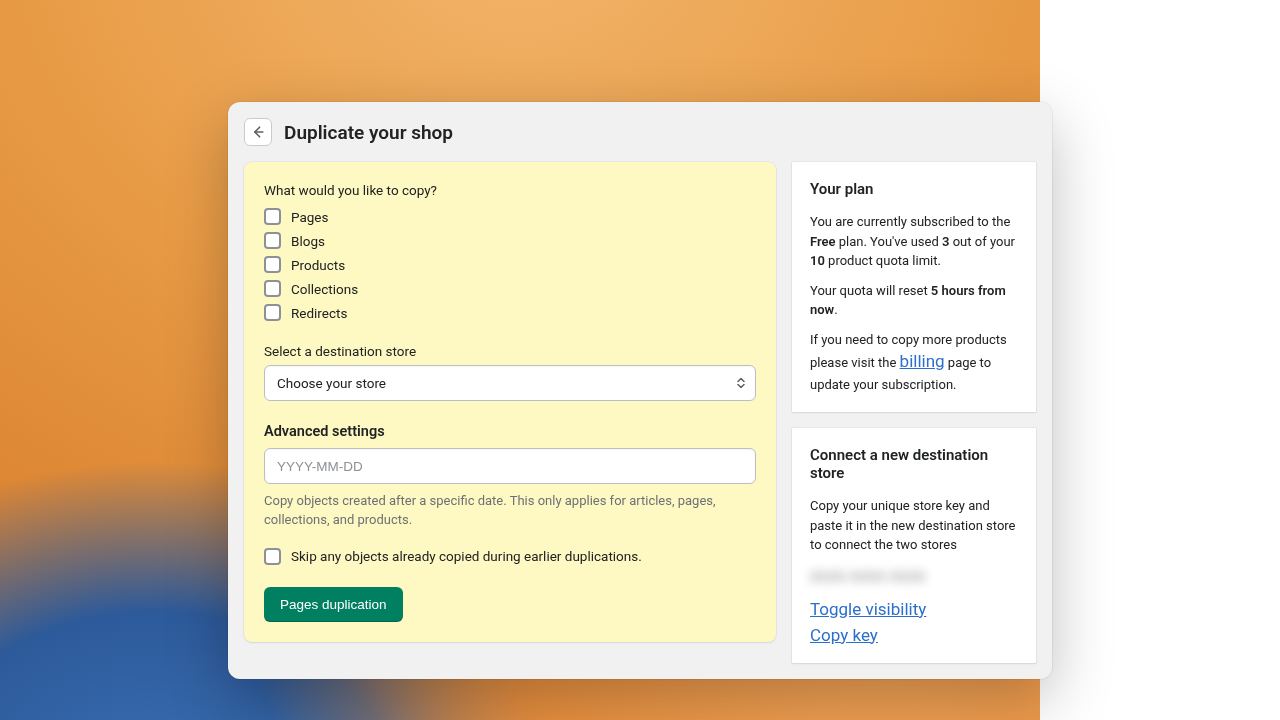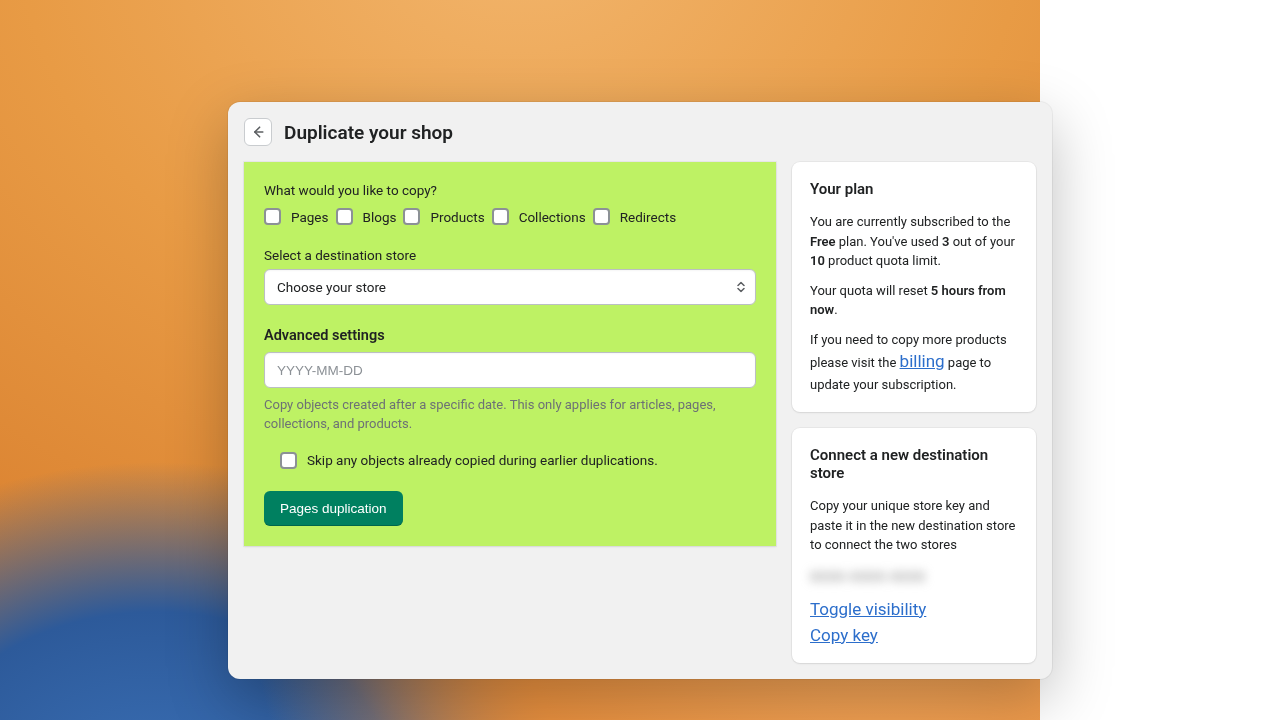--- a/index.html
+++ b/index.html
@@ -20,30 +20,30 @@
     padding: 16px;
   }
   .header { display: flex; align-items: center; gap: 12px; margin-bottom: 16px; }
   .back-btn {
     width: 28px; height: 28px; border: 1px solid #c9cccf; border-radius: 6px;
     background: #fff; display: flex; align-items: center; justify-content: center; cursor: pointer;
   }
   .title { font-size: 19px; font-weight: 600; color: #202223; }
   .content { display: flex; gap: 16px; align-items: flex-start; }
   .main-card {
-    flex: 1; background: #bef264; border-radius: 0; padding: 20px;
+    flex: 1; background: #fef9c3; border-radius: 8px; padding: 20px;
     box-shadow: 0 1px 2px rgba(0,0,0,0.08), 0 0 0 1px rgba(0,0,0,0.04);
   }
   .sidebar { width: 244px; display: flex; flex-direction: column; gap: 16px; }
   .side-card {
-    background: #fff; border-radius: 8px; padding: 18px;
+    background: #fff; border-radius: 1px; padding: 18px;
     box-shadow: 0 1px 2px rgba(0,0,0,0.08), 0 0 0 1px rgba(0,0,0,0.04);
   }
   .label { font-size: 13.5px; color: #202223; margin-bottom: 10px; }
-  .check-list { display: flex; flex-direction: row; gap: 7px; margin-bottom: 22px; }
+  .check-list { display: flex; flex-direction: column; gap: 7px; margin-bottom: 22px; }
   .check-row { display: flex; align-items: center; gap: 10px; cursor: pointer; }
   .checkbox {
     width: 17px; height: 17px; border: 2px solid #8c9196; border-radius: 4px; background: #fff; flex-shrink: 0;
   }
   .check-label { font-size: 13.5px; color: #202223; }
   .field-label { font-size: 13.5px; color: #202223; margin-bottom: 6px; }
   .select-wrap {
     position: relative; border: 1px solid #bbbfc3; border-radius: 6px; background: #fff;
     height: 36px; display: flex; align-items: center; padding: 8px 12px; cursor: pointer;
     box-shadow: inset 0 1px 2px rgba(0,0,0,0.04);
@@ -62,21 +62,21 @@
     padding: 10px 16px; font-size: 13.5px; font-weight: 500; cursor: pointer;
     box-shadow: inset 0 -1px 0 rgba(0,0,0,0.2);
   }
   .side-heading { font-size: 15px; font-weight: 600; color: #202223; margin-bottom: 14px; }
   .side-text { font-size: 13px; color: #202223; line-height: 1.5; }
   .side-text + .side-text { margin-top: 10px; }
   .side-text a, .link { color: #2c6ecb; text-decoration: underline; cursor: pointer; font-size: 17px; }
   .blurkey { filter: blur(5px); color:#888; font-size:14px; letter-spacing:1px; margin:14px 0 14px; user-select:none; }
   .link-row { margin-top: 6px; }
   b { font-weight: 600; }
-  .skip-row { display:flex; align-items:center; gap:10px; margin-top:18px; cursor:pointer;margin-left:16px; }
+  .skip-row { display:flex; align-items:center; gap:10px; margin-top:18px; cursor:pointer; }
 </style>
 </head>
 <body>
 
 <div class="desktop">
   <div class="window">
 
     <div class="header">
       <div class="back-btn">
         <svg width="16" height="16" viewBox="0 0 20 20" fill="none">

